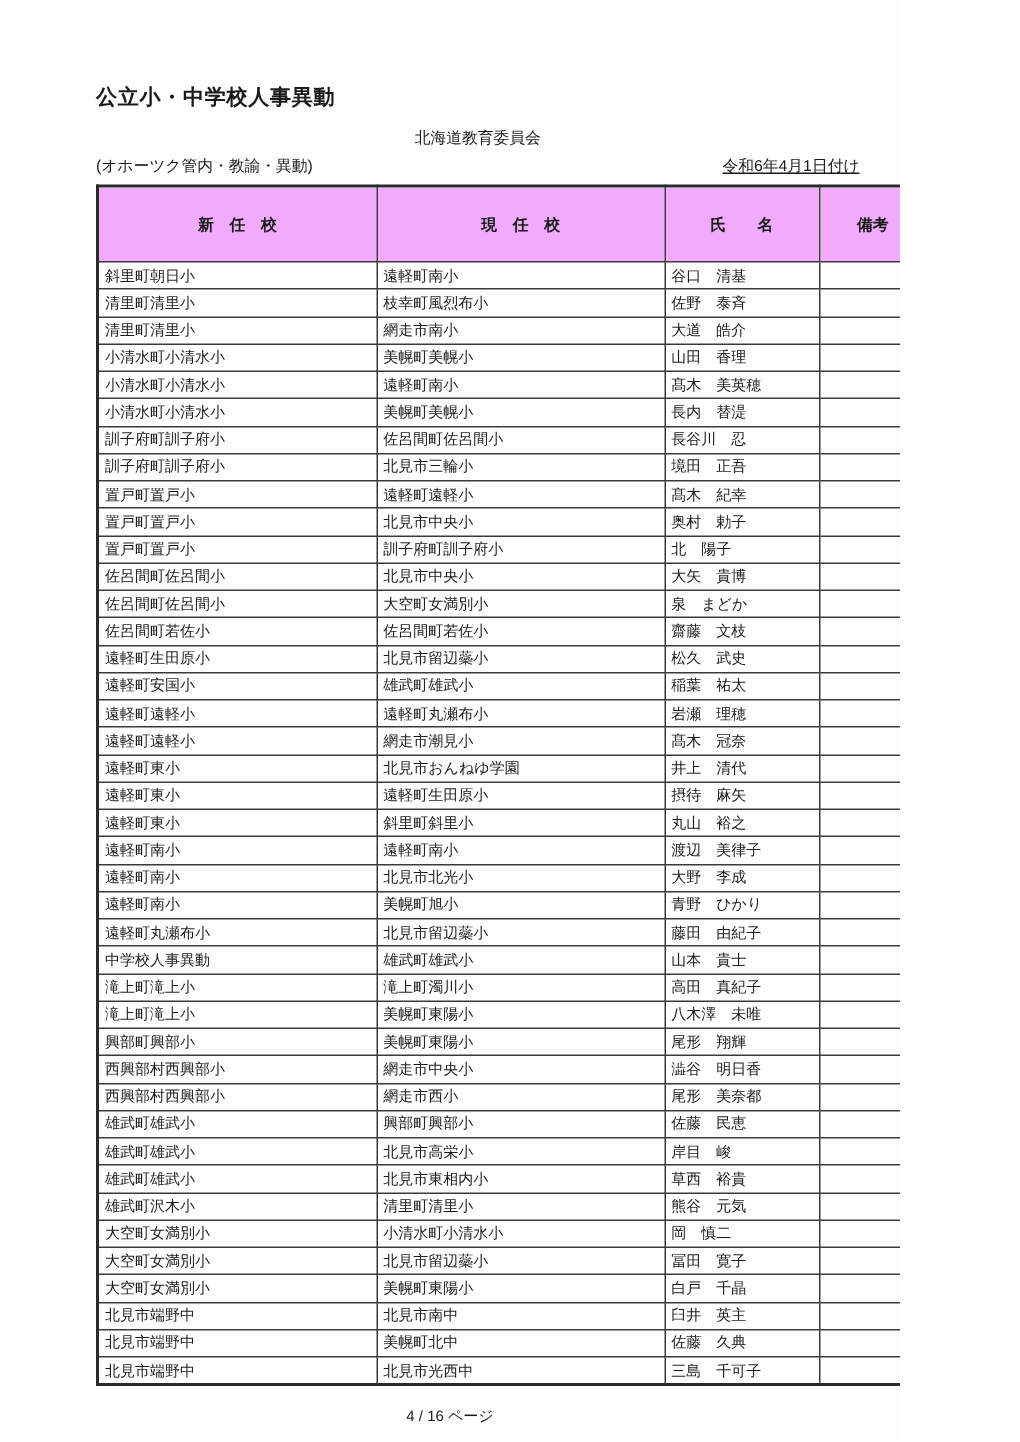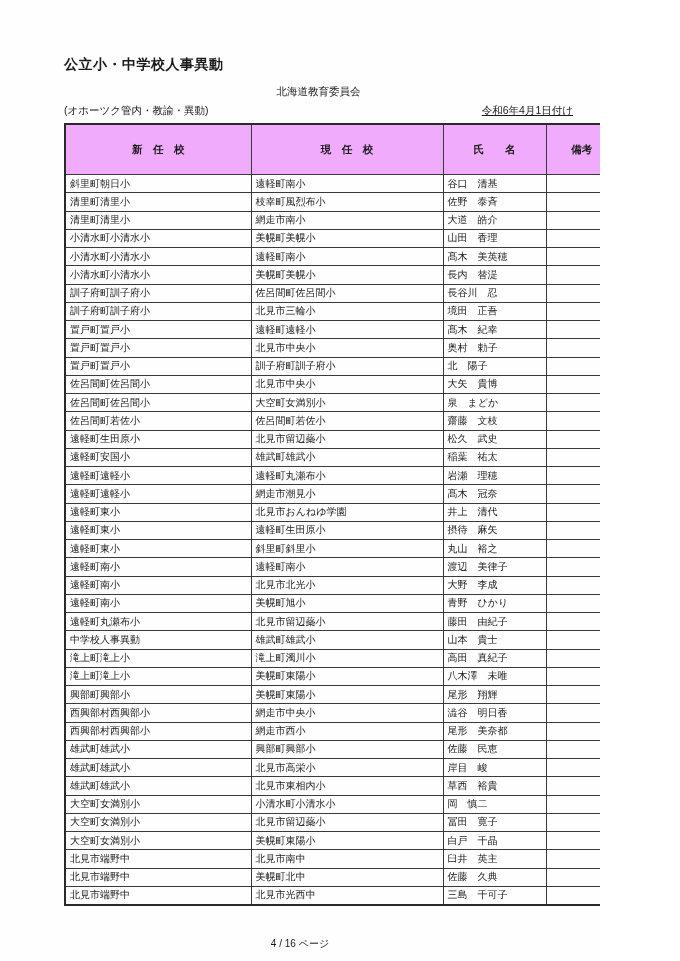--- a/index.html
+++ b/index.html
@@ -342,20 +342,26 @@
     <td></td>
   </tr>
 
   <tr>
     <td>雄武町雄武小</td>
     <td>北見市東相内小</td>
     <td>草西　裕貴</td>
     <td></td>
   </tr>
 
+  <tr>
+    <td>雄武町沢木小</td>
+    <td>清里町清里小</td>
+    <td>熊谷　元気</td>
+    <td></td>
+  </tr>
 
 
   <tr>
     <td>大空町女満別小</td>
     <td>小清水町小清水小</td>
     <td>岡　慎二</td>
     <td></td>
   </tr>
 
   <tr>

